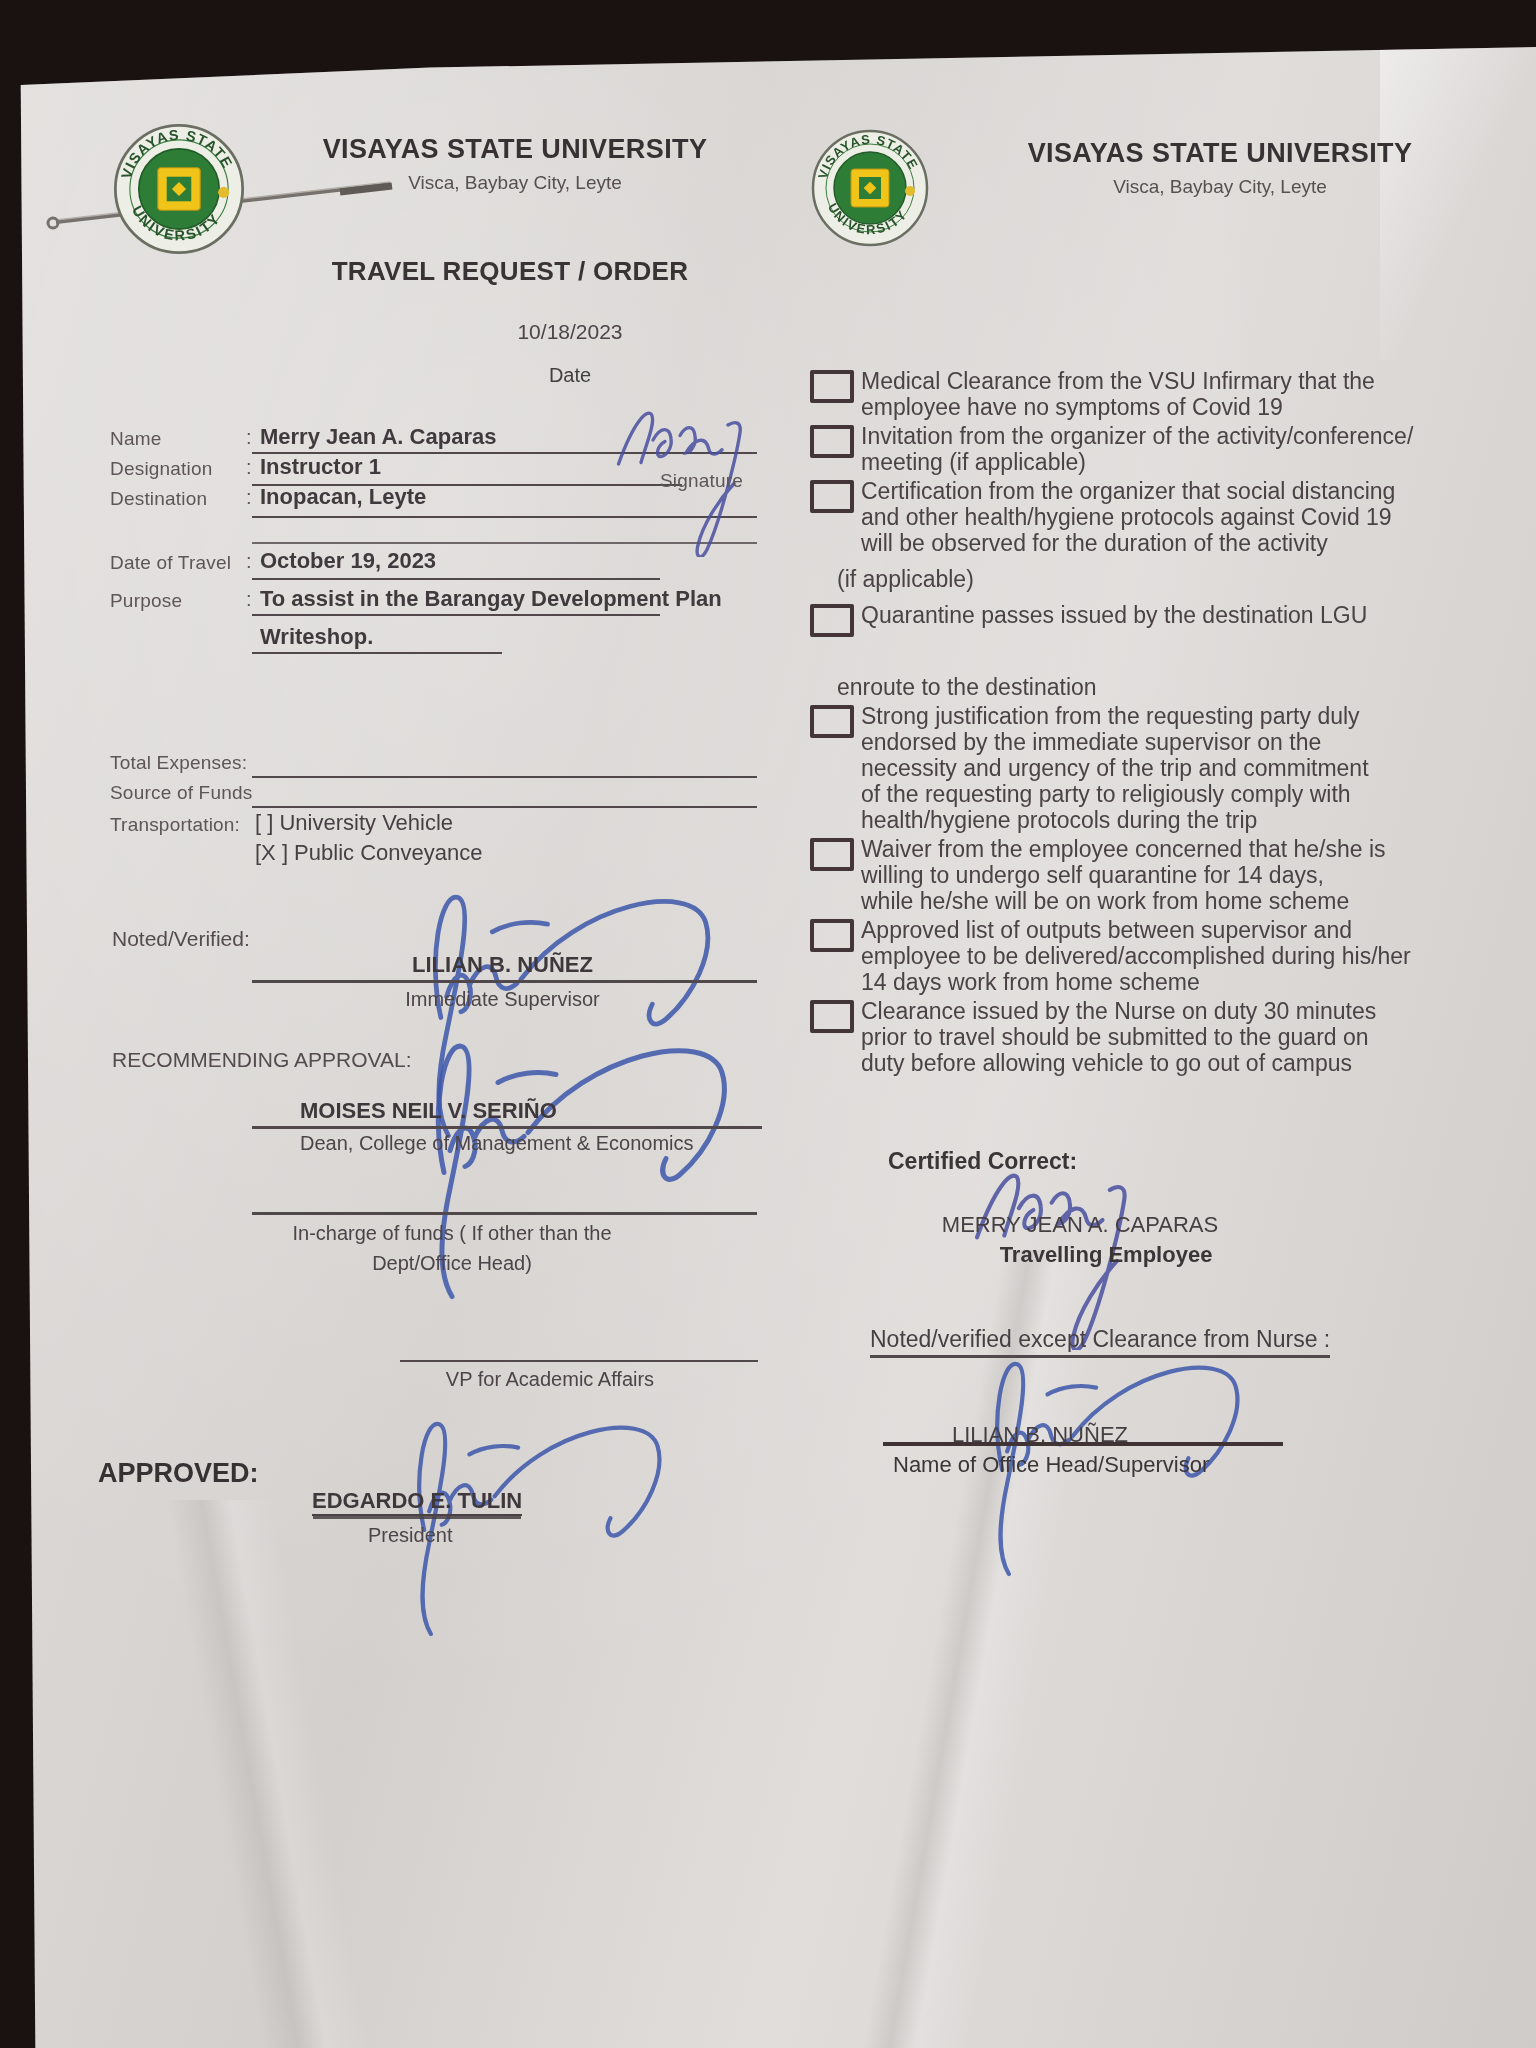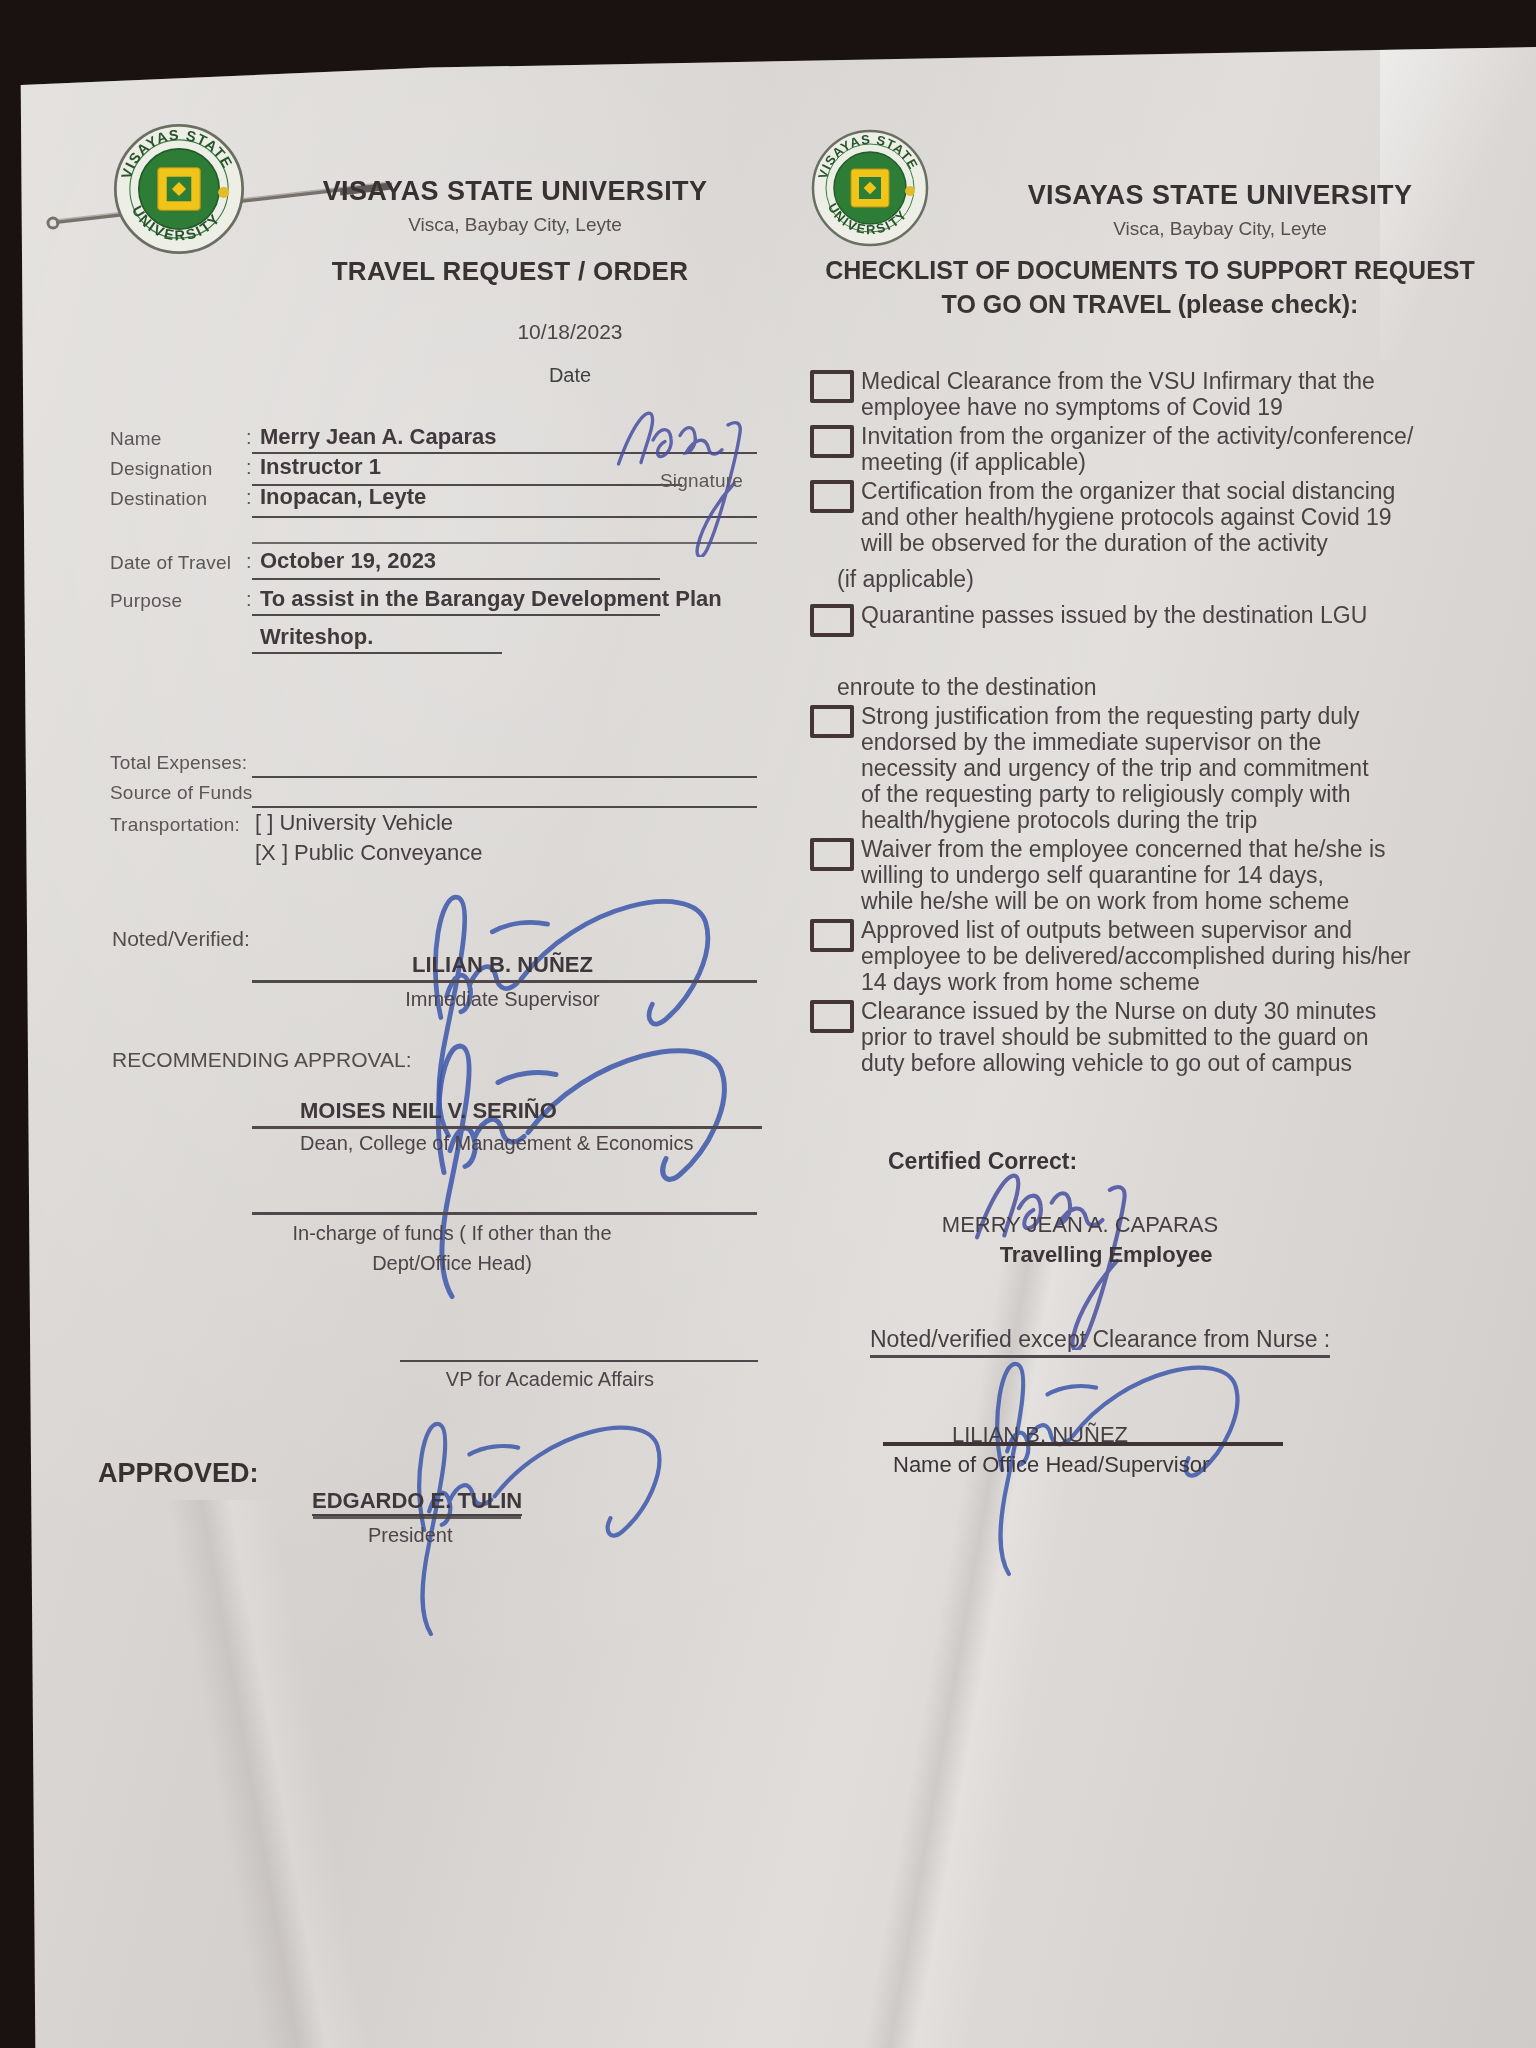--- a/index.html
+++ b/index.html
@@ -14,21 +14,21 @@
   .crease{position:absolute;pointer-events:none;}
   .abs{position:absolute;}
   .lbl{font-size:19px;color:#5d5558;letter-spacing:.2px;}
   .lbl2{font-size:21px;color:#534b4e;}
   .val{font-size:22px;font-weight:700;color:#40393d;}
   .colon{font-size:20px;color:#5d5558;}
   .uline{border-bottom:2px solid #50484b;height:0;}
   .uline-soft{border-bottom:2px solid #5a5255;height:0;opacity:.85;}
   .cap{font-size:20px;color:#4c4448;}
   .sigok{font-size:22px;font-weight:700;color:#3e373b;}
-  .hdr-u{font-size:27px;font-weight:700;color:#373134;letter-spacing:.4px;margin-top:42px;}
+  .hdr-u{font-size:27px;font-weight:700;color:#373134;letter-spacing:.4px;}
   .hdr-a{font-size:19px;color:#57504f;}
   .hdr-t{font-size:26px;font-weight:700;color:#393336;letter-spacing:.3px;}
   .ctr{text-align:center;}
   .chk-wrap{display:flex;flex-direction:column;}
   .chk-item{display:flex;align-items:flex-start;margin-bottom:3px;}
   .chk-box{flex:0 0 auto;width:36px;height:25px;border:4px solid #443638;border-radius:2px;margin:2px 7px 0 0;}
   .chk-text{white-space:pre-line;font-size:23px;line-height:26px;color:#4b4246;}
   .indent{margin-left:27px;}
   .gap-sm{margin-top:7px;}
   .gap-lg{margin-top:34px;}
@@ -172,24 +172,20 @@
     <div class="abs sigok dbl-u" style="left:312px;top:1488px;">EDGARDO E. TULIN</div>
     <div class="abs cap" style="left:368px;top:1524px;">President</div>
 
     <svg class="abs" style="left:810px;top:128px;" width="120" height="120">
         <use href="#vsu-seal"></use>
       </svg>
     <div class="abs ctr" style="left:960px;top:138px;width:520px;">
       <div class="hdr-u">VISAYAS STATE UNIVERSITY</div>
       <div class="hdr-a" style="margin-top:7px;">Visca, Baybay City, Leyte</div>
     </div>
-    <div class="abs ctr" style="left:815px;top:256px;width:670px;">
-      <div style="font-size:25px;font-weight:700;color:#393336;">CHECKLIST OF DOCUMENTS TO SUPPORT REQUEST</div>
-      <div style="font-size:25px;font-weight:700;color:#393336;margin-top:5px;">TO GO ON TRAVEL (please check):</div>
-    </div>
 
     <div class="abs chk-wrap" style="left:810px;top:368px;width:690px;">
       <div class="chk-item">
         <div class="chk-box"></div>
         <div class="chk-text">Medical Clearance from the VSU Infirmary that the
 employee have no symptoms of Covid 19</div>
       </div>
       <div class="chk-item">
         <div class="chk-box"></div>
         <div class="chk-text">Invitation from the organizer of the activity/conference/

